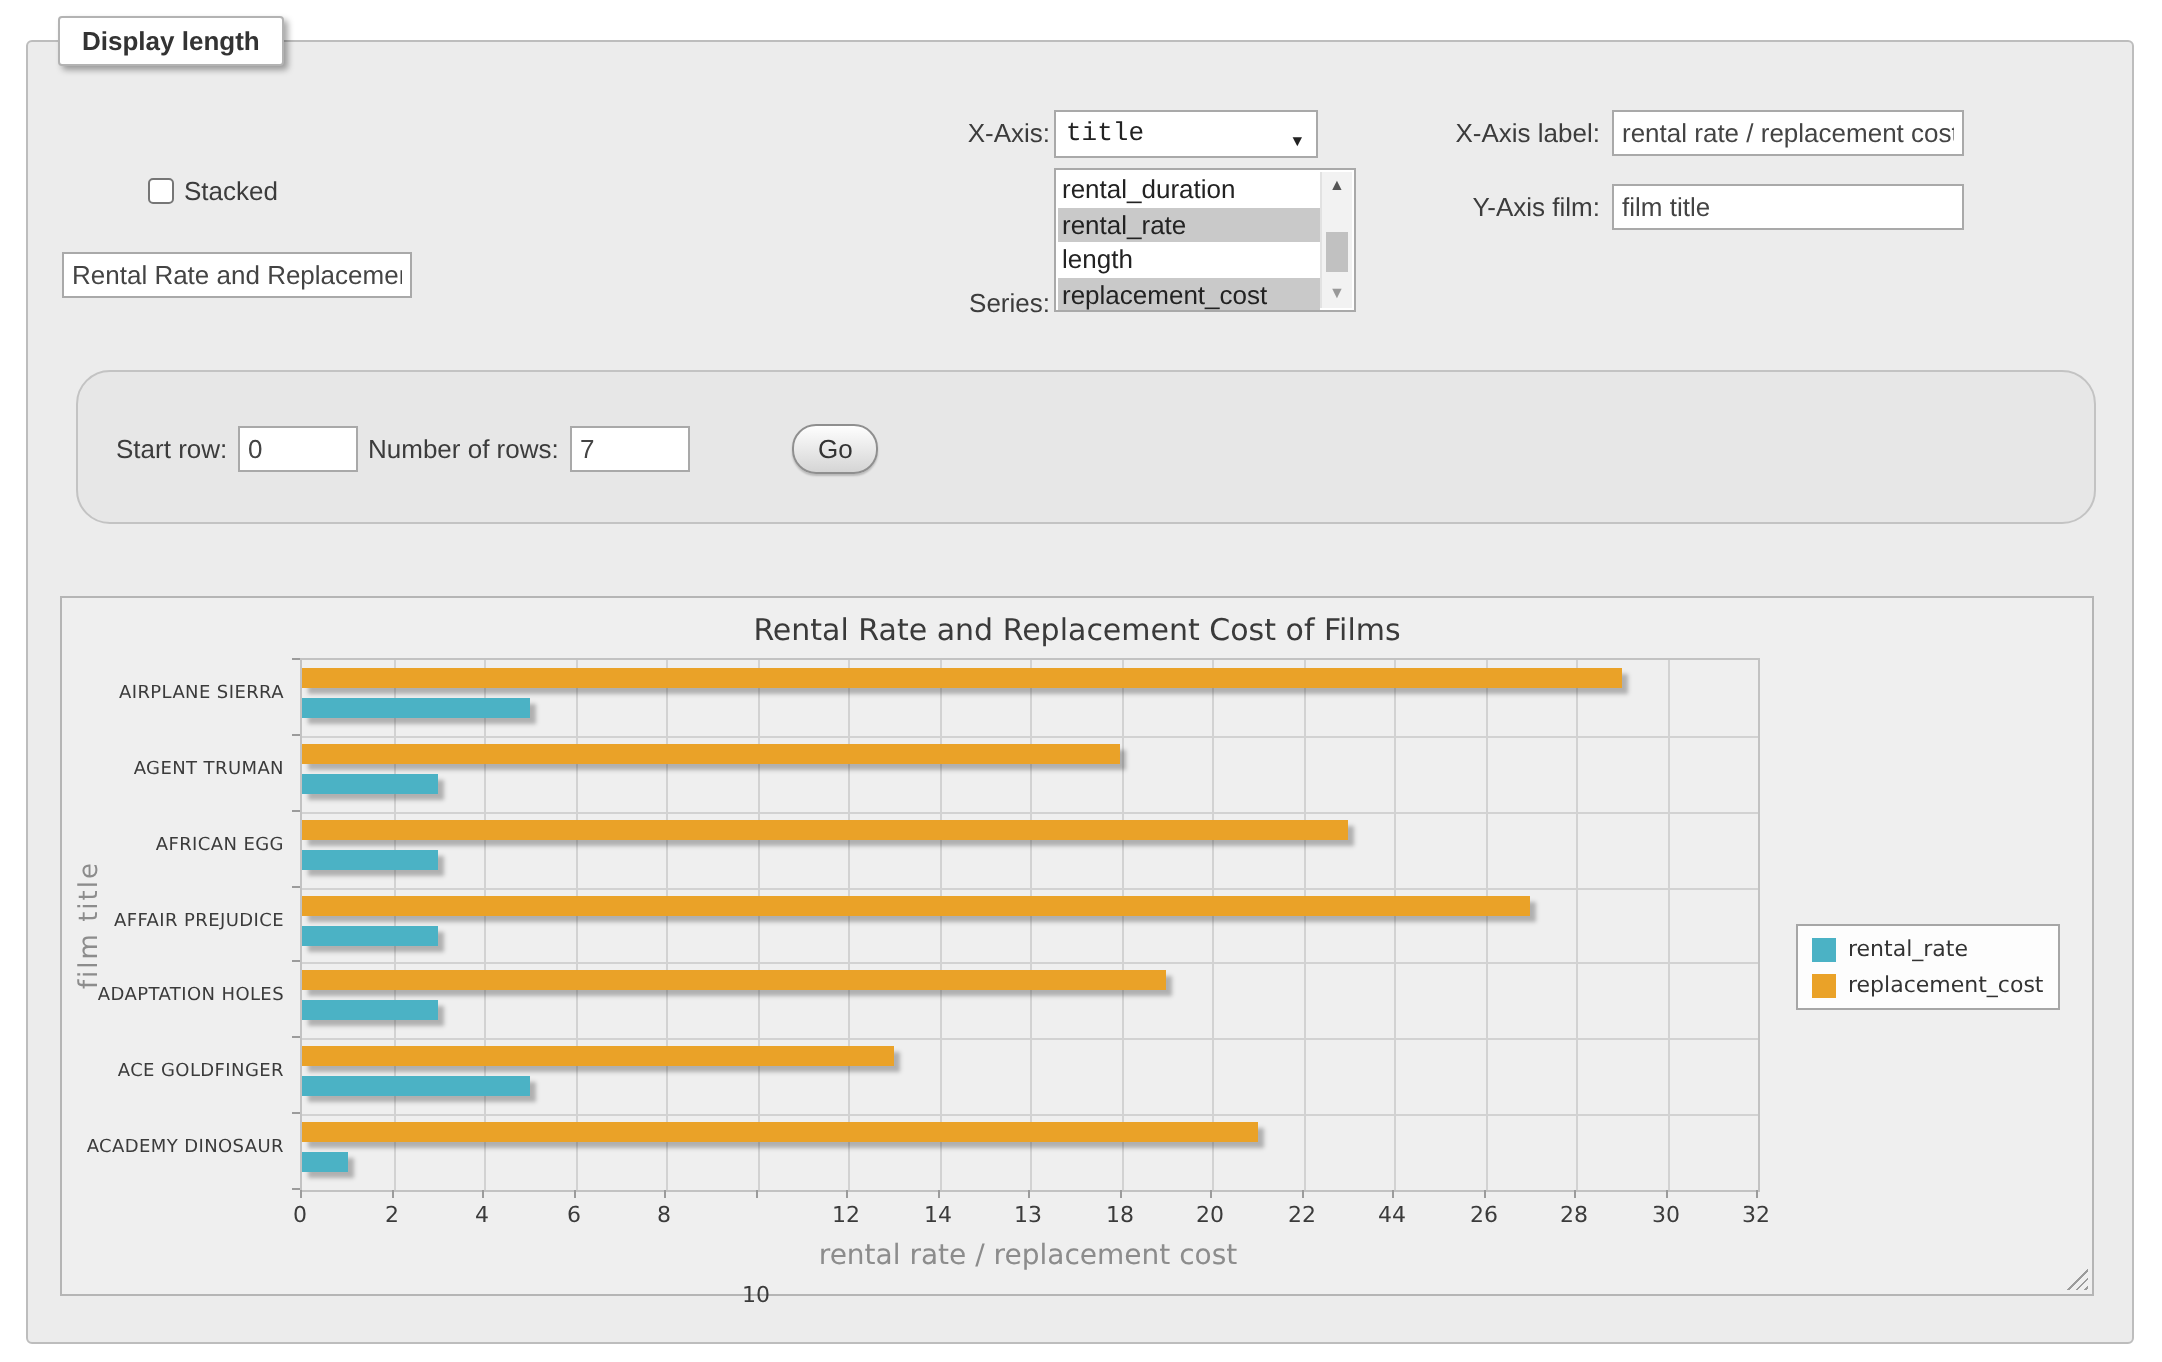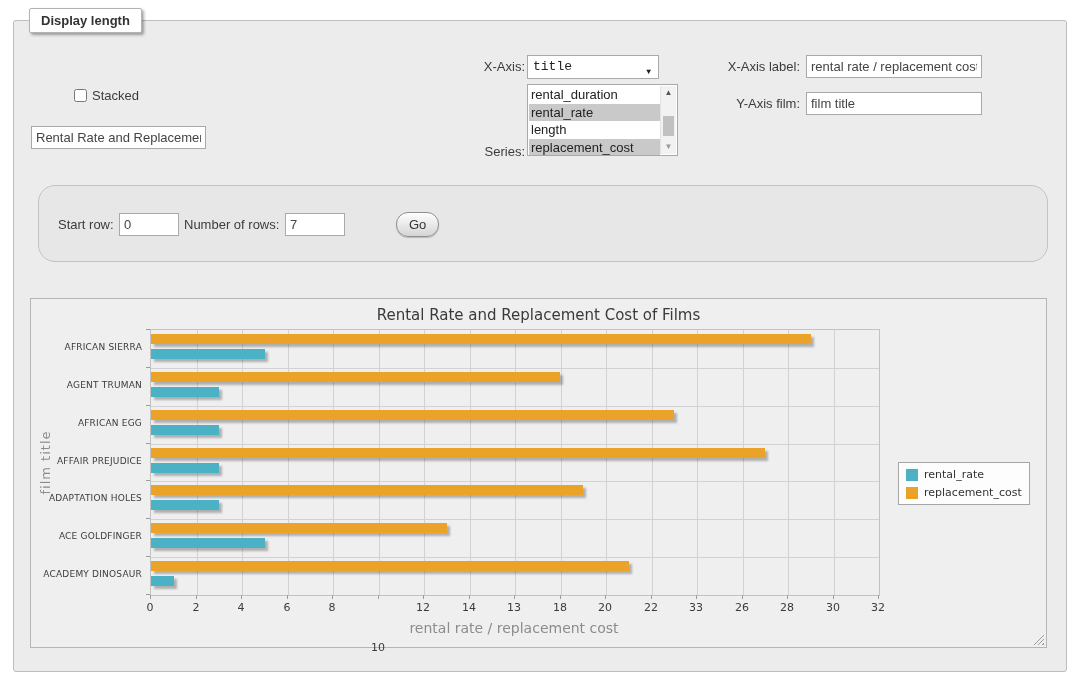--- a/index.html
+++ b/index.html
@@ -129,21 +129,21 @@
         <div class="bar" style="top: 118px; width: 614px; background: rgb(234, 162, 40);"></div>
         <div class="bar" style="top: 133px; width: 68px; background: rgb(75, 178, 197);"></div>
         <div class="bar" style="top: 155px; width: 432px; background: rgb(234, 162, 40);"></div>
         <div class="bar" style="top: 170px; width: 68px; background: rgb(75, 178, 197);"></div>
         <div class="bar" style="top: 193px; width: 296px; background: rgb(234, 162, 40);"></div>
         <div class="bar" style="top: 208px; width: 114px; background: rgb(75, 178, 197);"></div>
         <div class="bar" style="top: 231px; width: 478px; background: rgb(234, 162, 40);"></div>
         <div class="bar" style="top: 246px; width: 23px; background: rgb(75, 178, 197);"></div>
       </div>
     <div id="chart-decor">
-        <div class="abs ylab" style="top: 43px;">AFRICAN SIERRA</div>
+        <div class="abs ylab" style="top: 43px;">AIRPLANE SIERRA</div>
         <div class="abs ylab" style="top: 81px;">AGENT TRUMAN</div>
         <div class="abs ylab" style="top: 119px;">AFRICAN EGG</div>
         <div class="abs ylab" style="top: 157px;">AFFAIR PREJUDICE</div>
         <div class="abs ylab" style="top: 194px;">ADAPTATION HOLES</div>
         <div class="abs ylab" style="top: 232px;">ACE GOLDFINGER</div>
         <div class="abs ylab" style="top: 270px;">ACADEMY DINOSAUR</div>
         <div class="ytick" style="top: 30px;"></div>
         <div class="ytick" style="top: 68px;"></div>
         <div class="ytick" style="top: 106px;"></div>
         <div class="ytick" style="top: 144px;"></div>
@@ -169,21 +169,21 @@
         <div class="xlab" style="left: 438px;">14</div>
         <div class="xtick" style="left: 483px;"></div>
         <div class="xlab" style="left: 483px;">13</div>
         <div class="xtick" style="left: 529px;"></div>
         <div class="xlab" style="left: 529px;">18</div>
         <div class="xtick" style="left: 574px;"></div>
         <div class="xlab" style="left: 574px;">20</div>
         <div class="xtick" style="left: 620px;"></div>
         <div class="xlab" style="left: 620px;">22</div>
         <div class="xtick" style="left: 665px;"></div>
-        <div class="xlab" style="left: 665px;">33</div>
+        <div class="xlab" style="left: 665px;">44</div>
         <div class="xtick" style="left: 711px;"></div>
         <div class="xlab" style="left: 711px;">26</div>
         <div class="xtick" style="left: 756px;"></div>
         <div class="xlab" style="left: 756px;">28</div>
         <div class="xtick" style="left: 802px;"></div>
         <div class="xlab" style="left: 802px;">30</div>
         <div class="xtick" style="left: 847px;"></div>
         <div class="xlab" style="left: 847px;">32</div>
       </div>
     <div class="abs xaxis-label">rental rate / replacement cost</div>

